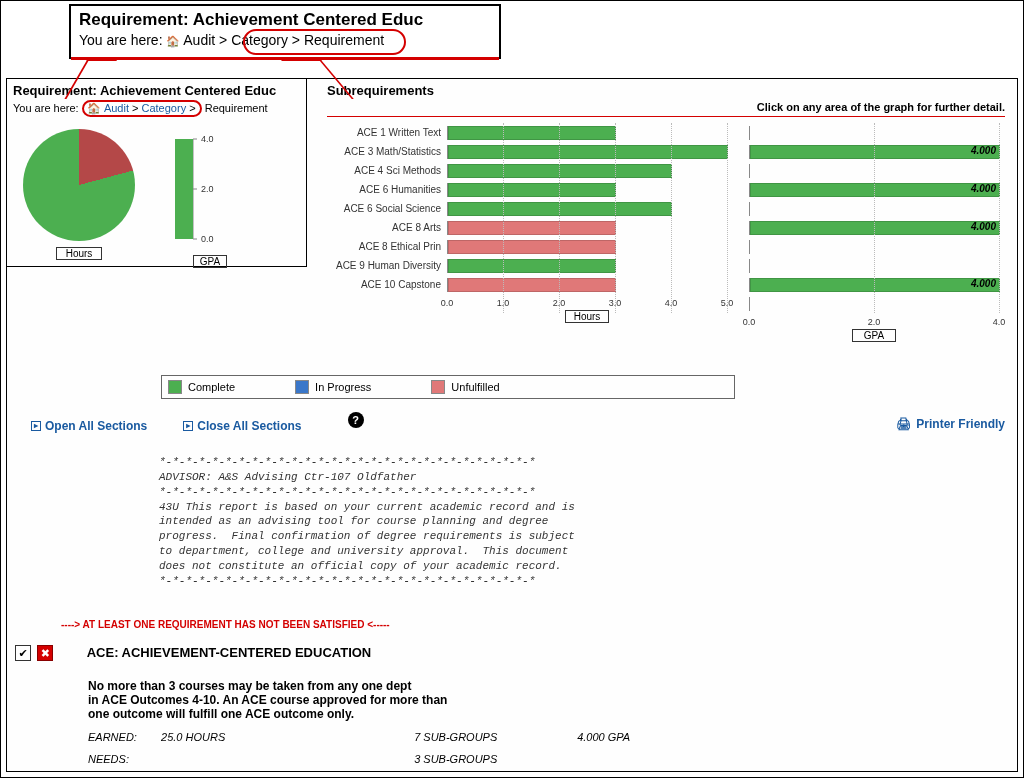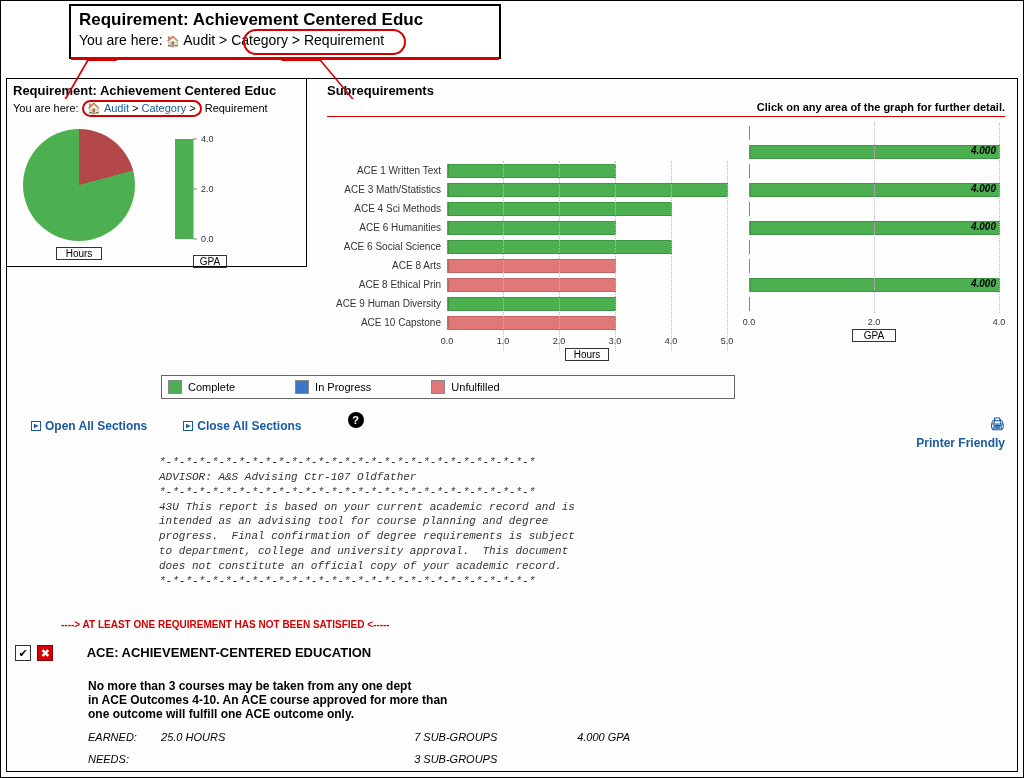--- a/index.html
+++ b/index.html
@@ -35,21 +35,21 @@
   .gpa-bar-wrap { float: left; margin: 12px 0 0 30px; width: 90px; }
   .gpa-bar-svg { width: 90px; height: 120px; }
   .gpa-label { margin: 3px auto 0 auto; width: 34px; border: 1px solid #333; text-align: center; font-size: 10px; }
   
   
   .sub-title { position: absolute; top: 4px; left: 320px; font-weight: bold; font-size: 13px; }
   .sub-hint { position: absolute; top: 22px; right: 12px; font-weight: bold; font-size: 11px; }
   .red-sep { position: absolute; top: 37px; left: 320px; right: 12px; height: 1px; background: #d40000; }
   
   .charts-row { position: absolute; top: 44px; left: 316px; right: 12px; height: 250px; }
-  .hours-chart { float: left; width: 410px; height: 240px; position: relative; margin-top: 38px; }
+  .hours-chart { float: left; width: 410px; height: 240px; position: relative; }
   .gpa-chart { float: left; width: 258px; height: 240px; margin-left: 12px; position: relative; }
   
   .bar-row { height: 19px; display: flex; align-items: center; }
   .bar-lbl { width: 124px; text-align: right; padding-right: 6px; font-size: 10px; color: #333; }
   .bar-track { flex: 1; height: 14px; position: relative; border-left: 1px solid #888; font-style: italic; }
   .bar { height: 14px; border: 1px solid rgba(0,0,0,0.15); }
   .bar.green { background: #4caf50; }
   .bar.red { background: #e07878; }
   .bar-val { position: absolute; right: 3px; top: -1px; font-size: 10px; font-weight: bold; }
   .axis-tick { position: absolute; bottom: 0; font-size: 9px; color: #333; transform: translateX(-50%); }
@@ -63,21 +63,21 @@
   .swatch.green { background: #4caf50; }
   .swatch.blue { background: #3a77c9; }
   .swatch.red { background: #e07878; }
   
   
   .ctrl-row { position: absolute; top: 338px; left: 24px; right: 12px; }
   .ctrl-left { display: inline-flex; gap: 36px; align-items: center; }
   .ctrl-link { color: #1a5aa0; font-size: 12px; font-weight: bold; cursor: pointer; display: inline-flex; align-items: center; gap: 4px; }
   .sq-icon { width: 10px; height: 10px; border: 1px solid #1a5aa0; display: inline-flex; align-items: center; justify-content: center; font-size: 8px; line-height: 1; }
   .help-icon { width: 16px; height: 16px; border-radius: 50%; background: #000; color: #fff; display: inline-flex; align-items: center; justify-content: center; font-weight: bold; font-size: 11px; margin-left: 10px; position: relative; top: -6px; }
-  .printer { float: right; color: #1a5aa0; font-size: 12px; font-weight: bold; cursor: pointer; display: inline-flex; align-items: flex-end; gap: 5px; flex-direction: column; }
+  .printer { float: right; color: #1a5aa0; font-size: 12px; font-weight: bold; cursor: pointer; display: inline-flex; align-items: flex-start; gap: 5px; }
   .printer-icon::before { content: "🖨"; font-size: 12px; }
   
   
   .advisory { position: absolute; top: 376px; left: 152px; font-family: "Courier New", monospace; font-style: italic; font-size: 11px; line-height: 1.35; color: #333; white-space: pre; }
   
   .warn-line { position: absolute; top: 540px; left: 54px; color: #d40000; font-weight: bold; font-size: 10px; }
   
   .section-row { position: absolute; top: 566px; left: 8px; right: 12px; }
   .chk { display: inline-block; width: 16px; height: 16px; border: 1px solid #333; text-align: center; line-height: 14px; font-size: 11px; vertical-align: top; }
   .red-x { display: inline-block; width: 16px; height: 16px; background: #d40000; color: #fff; border: 1px solid #800; text-align: center; line-height: 14px; font-size: 11px; vertical-align: top; margin-left: 3px; }

